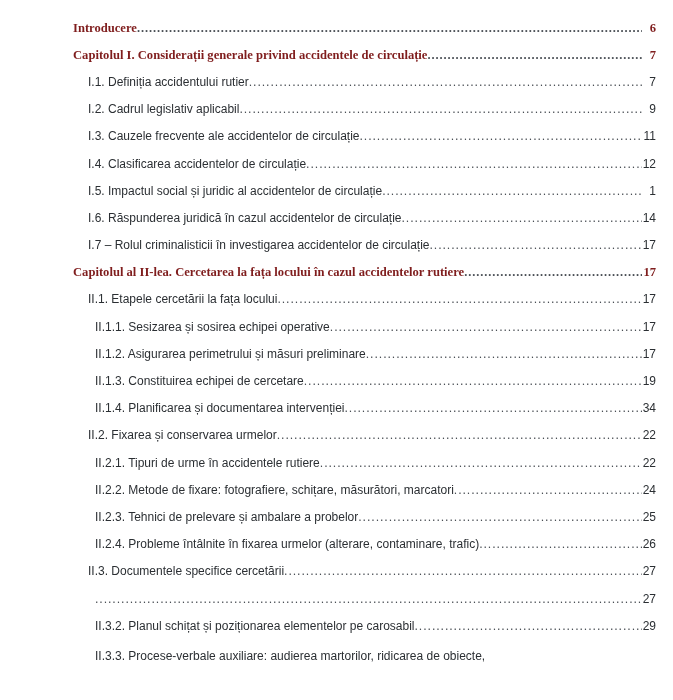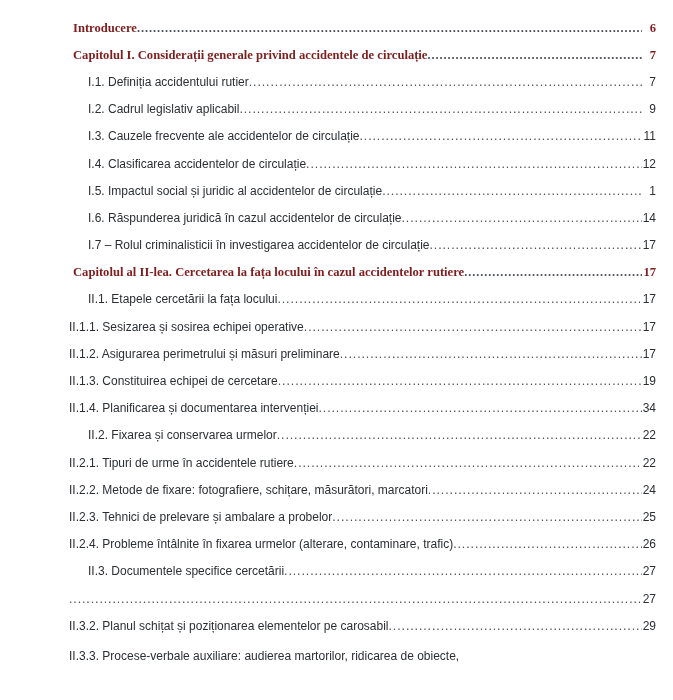--- a/index.html
+++ b/index.html
@@ -60,21 +60,21 @@
     padding-left: 73px;
     font-weight: bold;
     color: #7f1d1d;
     font-size: 12.6px;
     font-family: Liberation Serif, serif;
   }
   .toc-entry.level-1 {
     padding-left: 88px;
   }
   .toc-entry.level-2 {
-    padding-left: 69px;
+    padding-left: 95px;
   }
 
   .toc-label {
     flex: 0 1 auto;
     overflow: hidden;
     text-overflow: clip;
   }
 
   .toc-leader {
     flex: 1 1 auto;

